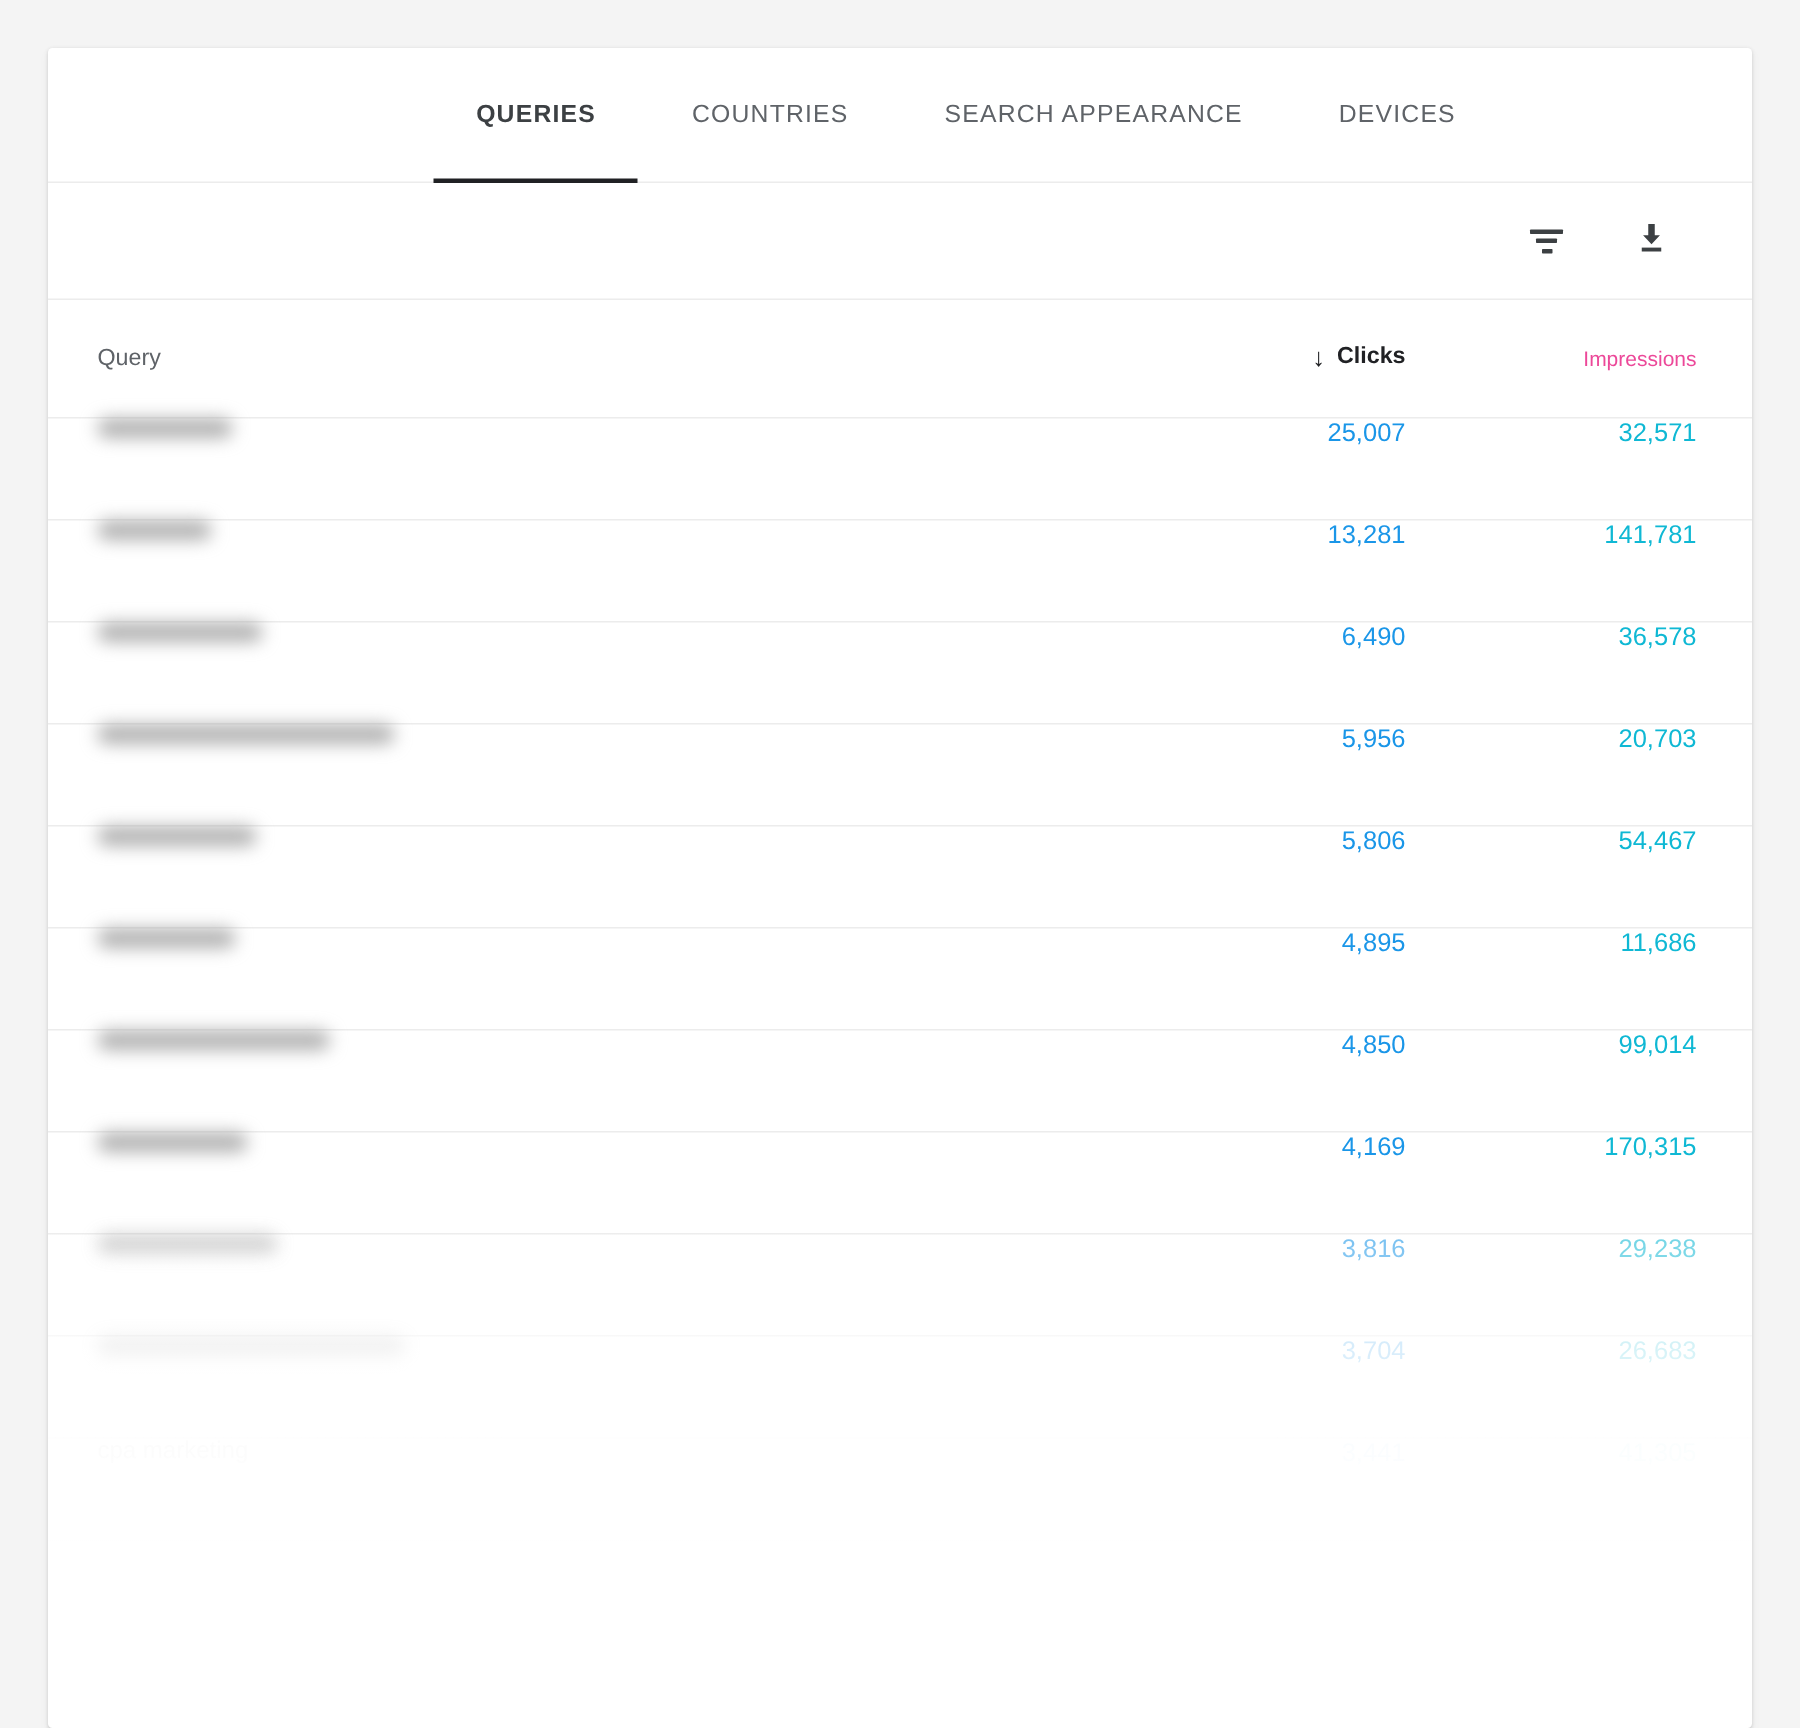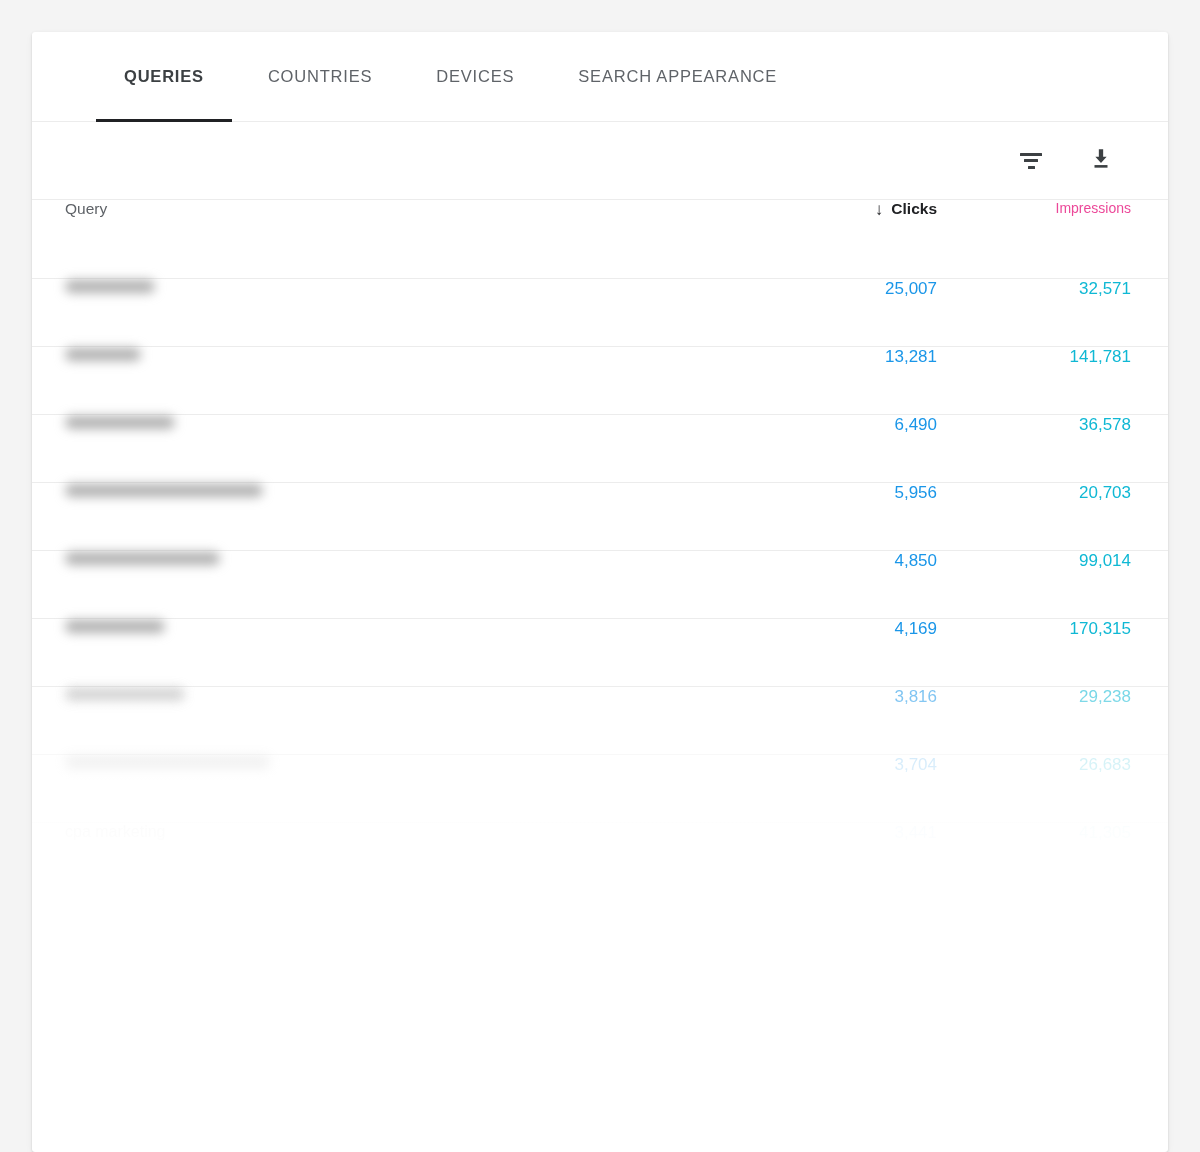--- a/index.html
+++ b/index.html
@@ -32,21 +32,22 @@
     overflow: hidden;
   }
 
   
   .tabbar {
     position: relative;
     height: 90px;
     border-bottom: 1px solid #ececec;
     display: flex;
     align-items: center;
-    padding-left: 60px;
+    padding-left: 88px;
+    justify-content: center;
   }
 
   .tab {
     position: relative;
     height: 90px;
     display: flex;
     align-items: center;
     justify-content: center;
     padding: 0 32px;
     cursor: pointer;
@@ -110,20 +111,21 @@
   .filter-icon i { display: block; background: #3c4043; border-radius: 0.5px; }
   .filter-icon i:nth-child(1) { width: 22px; height: 3px; }
   .filter-icon i:nth-child(2) { width: 14px; height: 3px; }
   .filter-icon i:nth-child(3) { width: 7px;  height: 3px; }
 
   
   .thead {
     height: 79px;
     border-bottom: 1px solid #ececec;
     display: flex;
+    align-items: center;
   }
 
   .col-query {
     flex: 1 1 auto;
     padding-left: 33px;
     font-size: 15.5px;
     color: #5f6368;
   }
 
   .col-clicks {
@@ -216,24 +218,24 @@
 
   <div class="tabbar" id="tabbar">
       <div class="tab active">
         <span class="tab-label">QUERIES</span>
         <span class="tab-underline"></span>
       </div>
       <div class="tab">
         <span class="tab-label">COUNTRIES</span>
       </div>
       <div class="tab">
+        <span class="tab-label">SEARCH APPEARANCE</span>
+      </div>
+      <div class="tab">
         <span class="tab-label">DEVICES</span>
-      </div>
-      <div class="tab">
-        <span class="tab-label">SEARCH APPEARANCE</span>
       </div>
     </div>
 
   <div class="toolbar">
     <button class="tool-btn" title="Filter">
       <span class="filter-icon">
         <i></i>
           <i></i>
           <i></i>
       </span>
@@ -275,20 +277,30 @@
           <div class="cell-query redacted"><span style="display: inline-block; height: 13px; width: 110px; background: rgb(154, 154, 154); border-radius: 7px; opacity: 0.78;"></span></div>
           <div class="cell-clicks">6,490</div>
           <div class="cell-impr">36,578</div>
         </div>
         <div class="row">
           <div class="cell-query redacted"><span style="display: inline-block; height: 13px; width: 198px; background: rgb(154, 154, 154); border-radius: 7px; opacity: 0.78;"></span></div>
           <div class="cell-clicks">5,956</div>
           <div class="cell-impr">20,703</div>
         </div>
         <div class="row">
+          <div class="cell-query redacted"><span style="display: inline-block; height: 13px; width: 106px; background: rgb(154, 154, 154); border-radius: 7px; opacity: 0.78;"></span></div>
+          <div class="cell-clicks">5,806</div>
+          <div class="cell-impr">54,467</div>
+        </div>
+        <div class="row">
+          <div class="cell-query redacted"><span style="display: inline-block; height: 13px; width: 92px; background: rgb(154, 154, 154); border-radius: 7px; opacity: 0.78;"></span></div>
+          <div class="cell-clicks">4,895</div>
+          <div class="cell-impr">11,686</div>
+        </div>
+        <div class="row">
           <div class="cell-query redacted"><span style="display: inline-block; height: 13px; width: 155px; background: rgb(154, 154, 154); border-radius: 7px; opacity: 0.78;"></span></div>
           <div class="cell-clicks">4,850</div>
           <div class="cell-impr">99,014</div>
         </div>
         <div class="row">
           <div class="cell-query redacted"><span style="display: inline-block; height: 13px; width: 100px; background: rgb(154, 154, 154); border-radius: 7px; opacity: 0.78;"></span></div>
           <div class="cell-clicks">4,169</div>
           <div class="cell-impr">170,315</div>
         </div>
         <div class="row" style="opacity: 0.62;">

